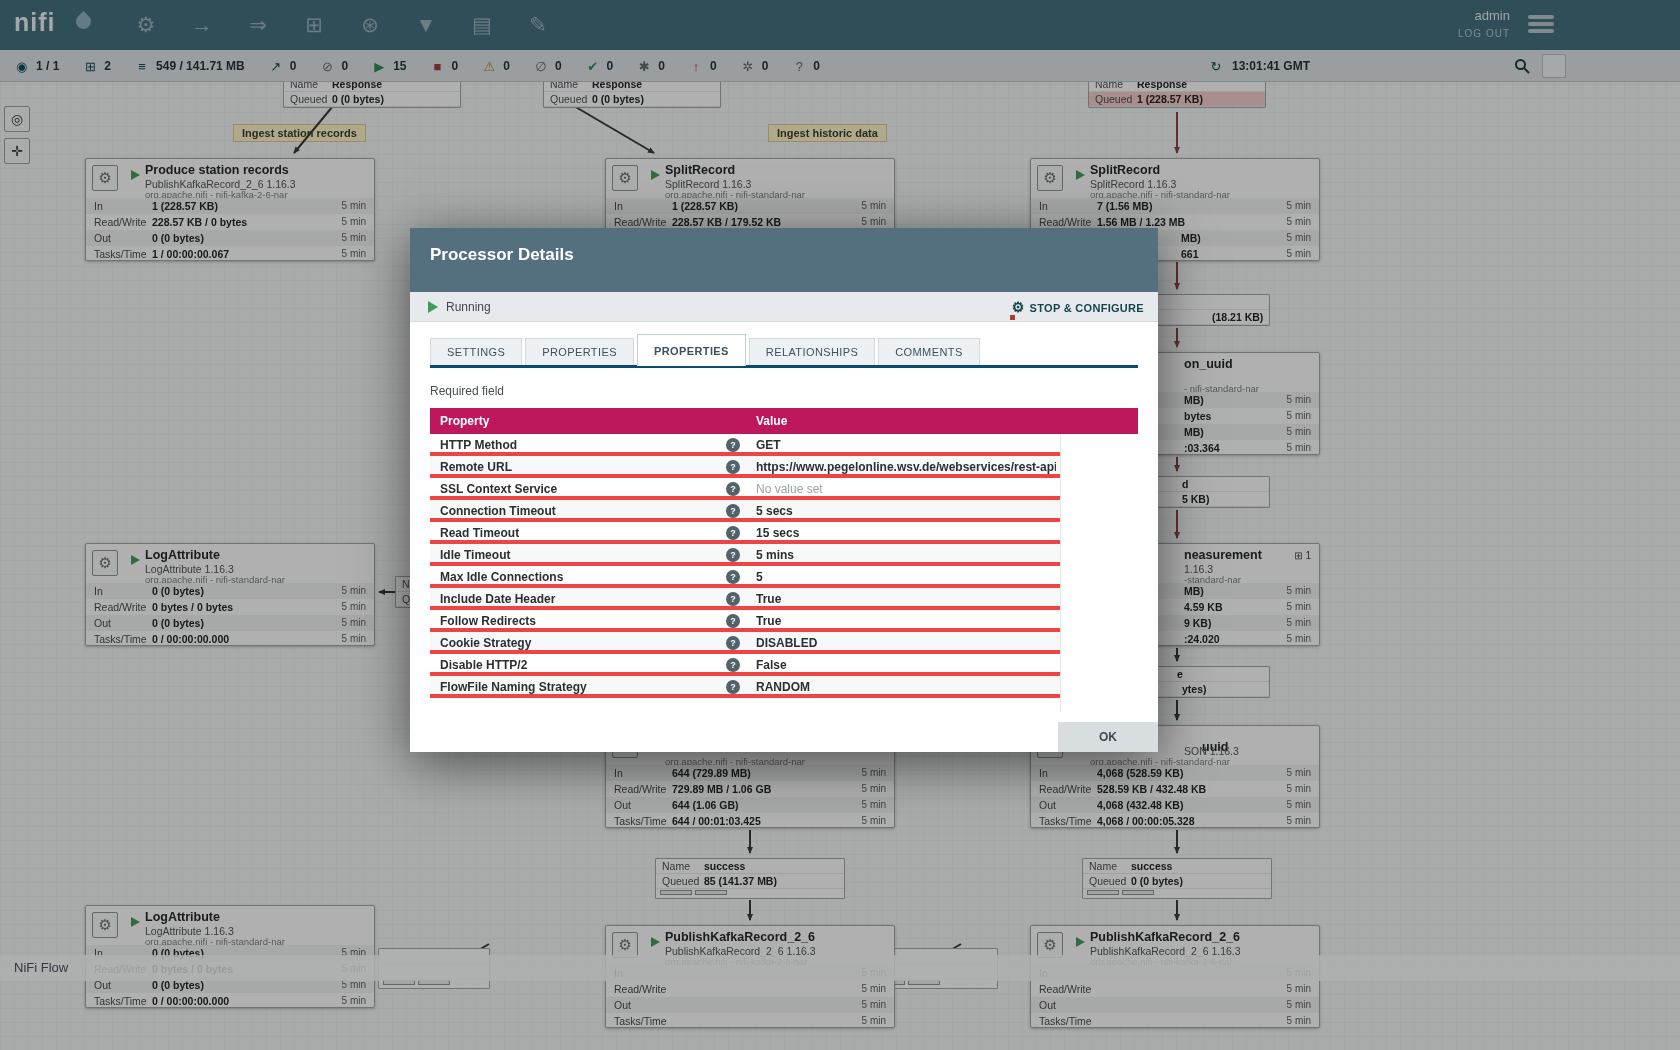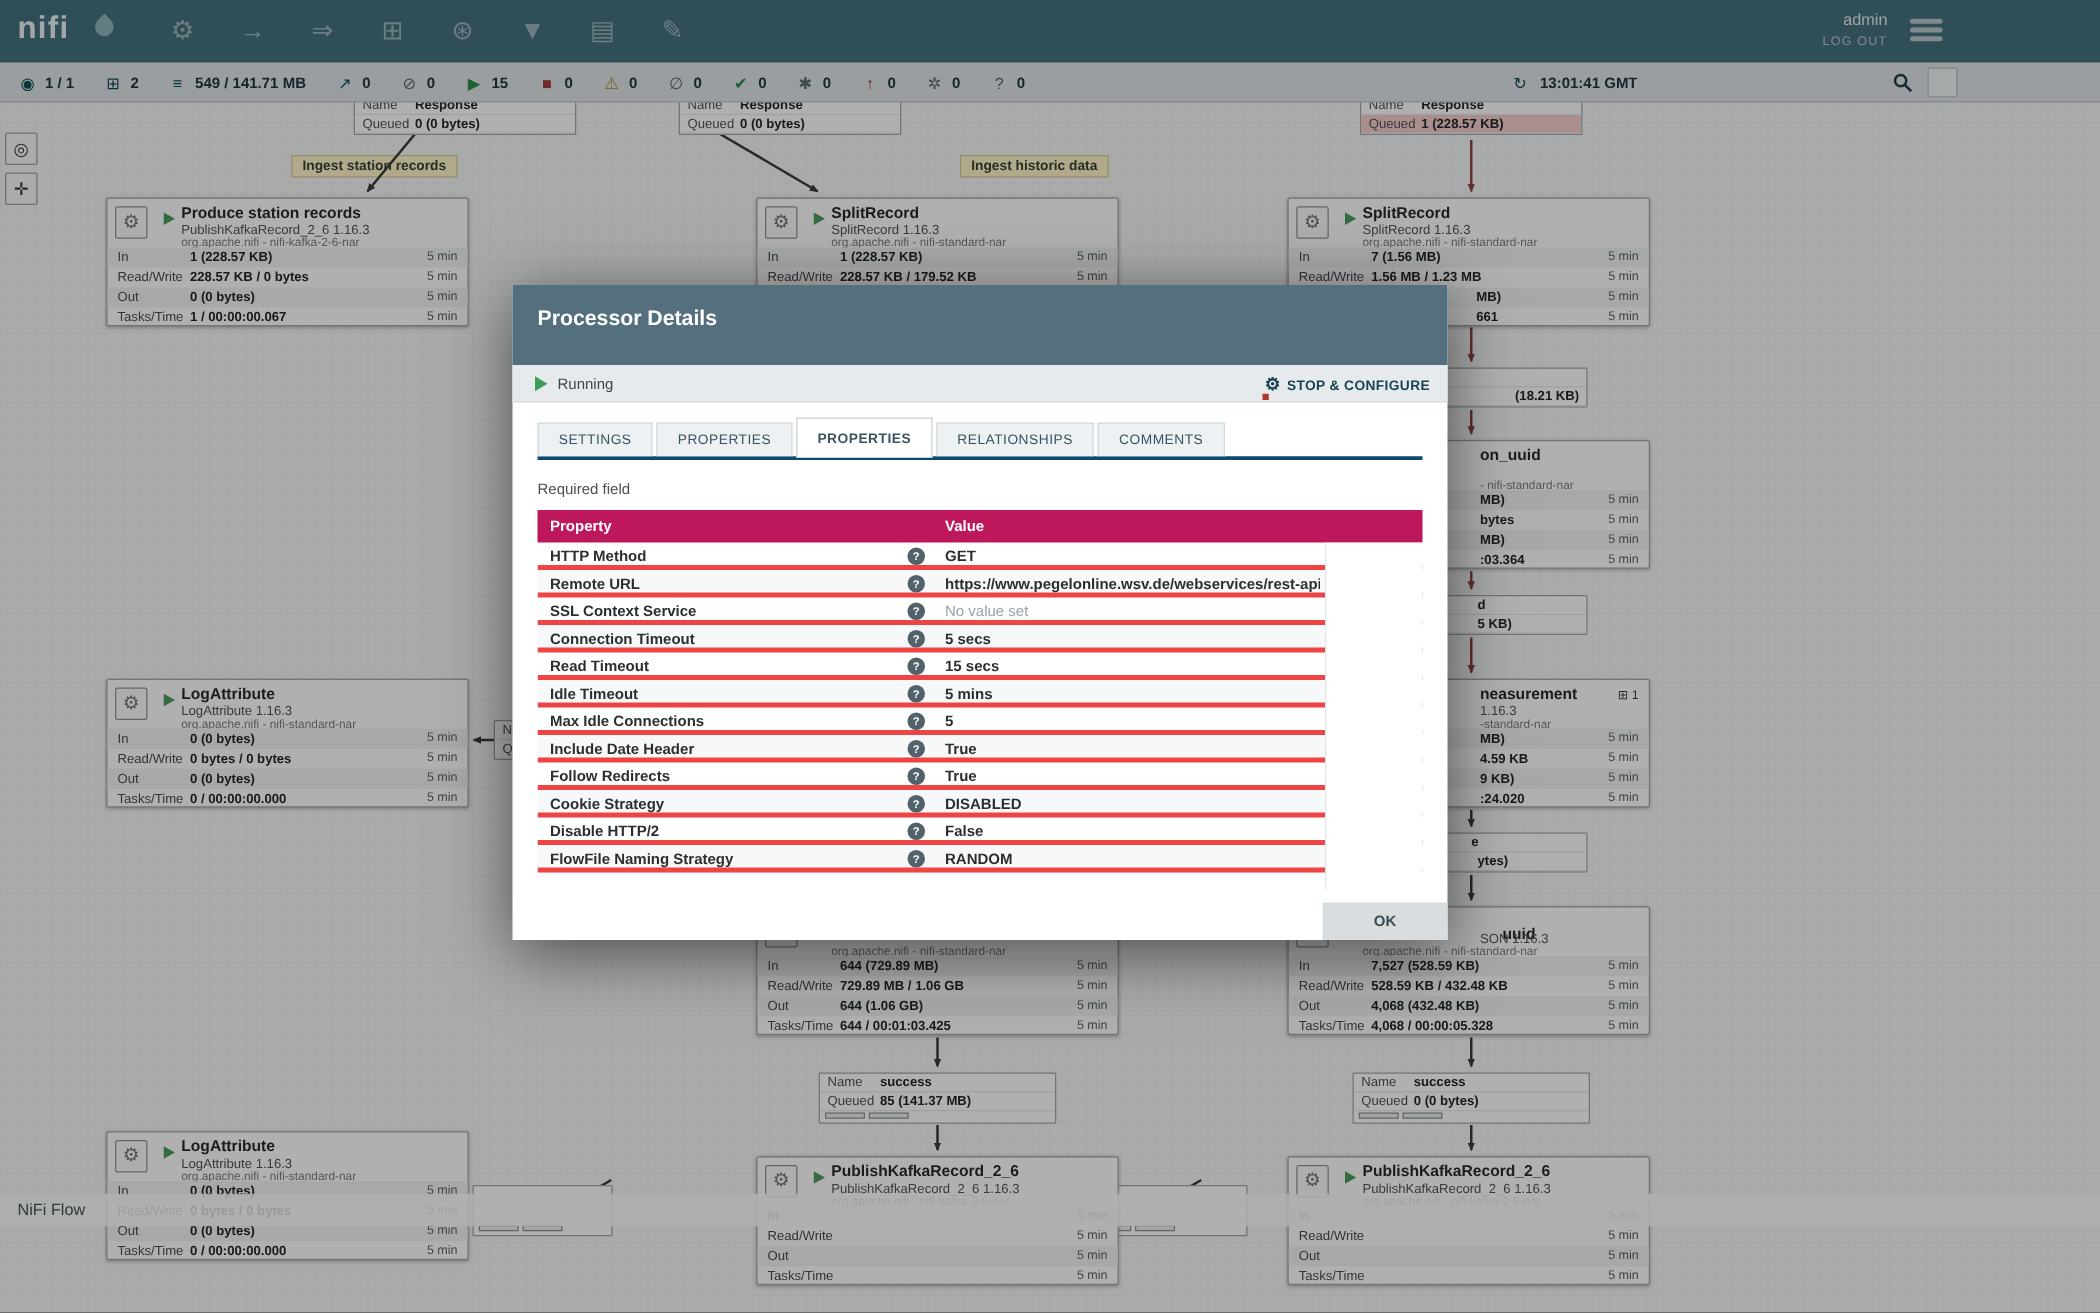--- a/index.html
+++ b/index.html
@@ -435,21 +435,21 @@
         <div class="phead">
           <span class="picon">⚙</span>
           <span class="prun"></span>
           <span class="pnm frag" style="left: 151px; margin-top: 10px;">uuid</span>
           <span class="ptp frag" style="left: 133px;">SON 1.16.3</span>
           <span class="pbn">org.apache.nifi - nifi-standard-nar</span>
         </div>
         <div class="prows">
           <div class="prow">
             <span class="pl">In</span>
-            <span class="pv">7,527 (528.59 KB)</span>
+            <span class="pv">4,068 (528.59 KB)</span>
             <span class="pt">5 min</span>
           </div>
           <div class="prow">
             <span class="pl">Read/Write</span>
             <span class="pv">528.59 KB / 432.48 KB</span>
             <span class="pt">5 min</span>
           </div>
           <div class="prow">
             <span class="pl">Out</span>
             <span class="pv">4,068 (432.48 KB)</span>

